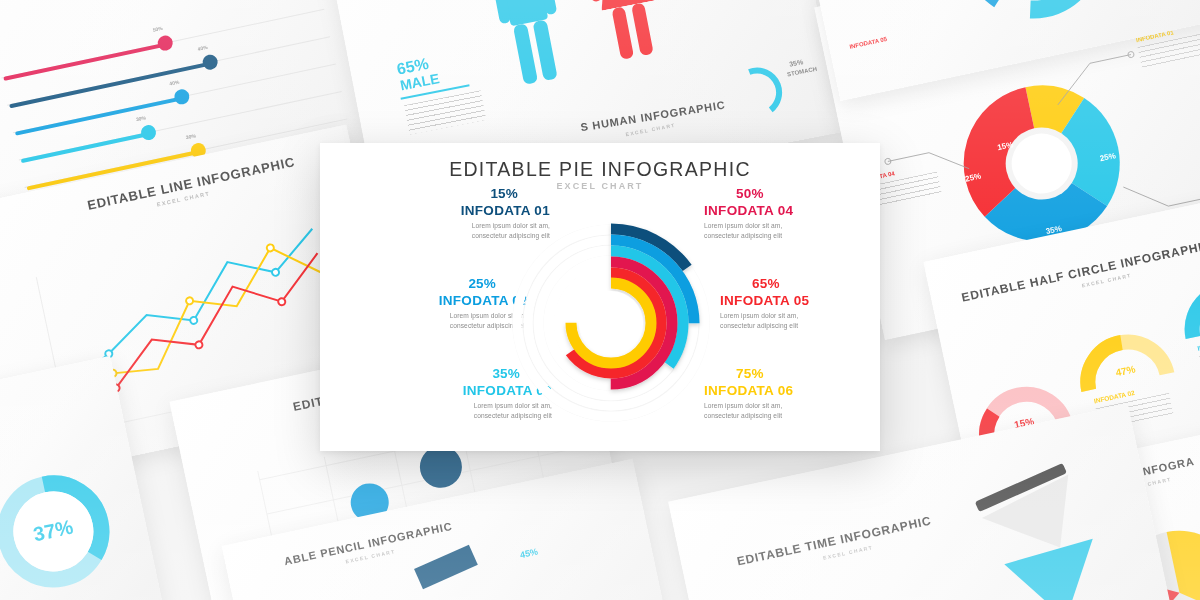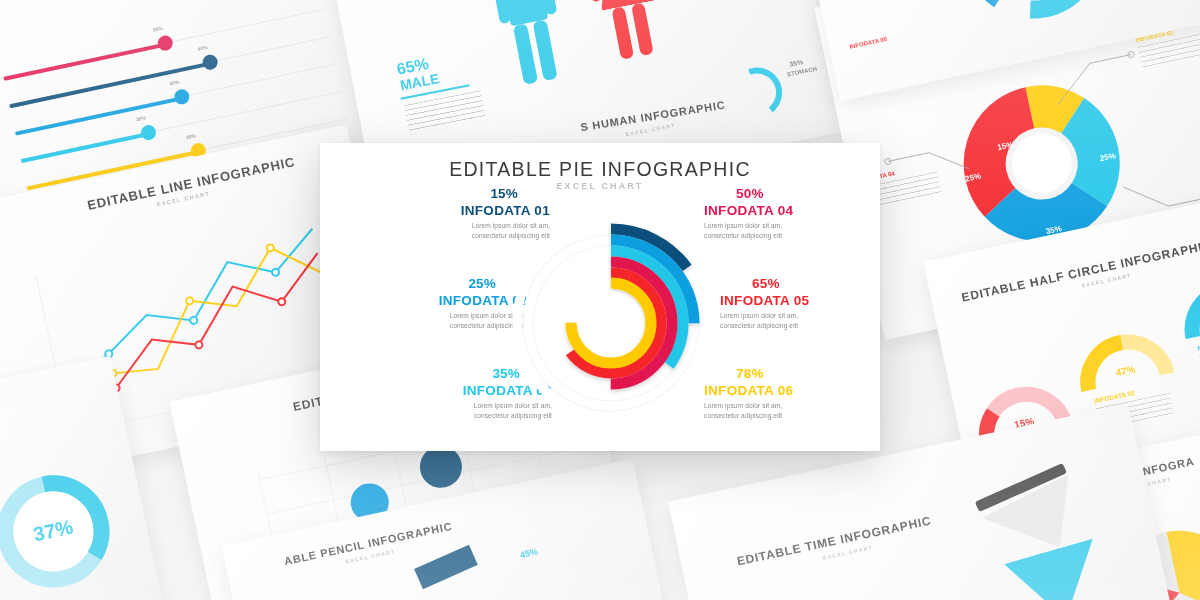--- a/index.html
+++ b/index.html
@@ -382,21 +382,21 @@
     </div>
 
     <div class="info right" style="left:400px; top:134px;">
       <span class="pct" style="color:#f5262c;">65%</span>
       <span class="ttl" style="color:#f5262c;">INFODATA 05</span>
       <div class="desc">Lorem ipsum dolor sit am,</div>
       <div class="desc" style="margin-top:0;">consectetur adipiscing elit</div>
     </div>
 
     <div class="info right" style="left:384px; top:224px;">
-      <span class="pct" style="color:#ffcb05;">78%</span>
+      <span class="pct" style="color:#ffcb05;">75%</span>
       <span class="ttl" style="color:#ffcb05;margin-top:16px;">INFODATA 06</span>
       <div class="desc">Lorem ipsum dolor sit am,</div>
       <div class="desc" style="margin-top:0;">consectetur adipiscing elit</div>
     </div>
 
     <div id="rings">
       <svg viewBox="0 0 210 210" width="210" height="210" aria-hidden="true">
         <defs>
           <filter id="softshadow" x="-40%" y="-40%" width="180%" height="180%">
             <feDropShadow dx="0" dy="2" stdDeviation="2.2" flood-color="#000000" flood-opacity="0.18"></feDropShadow>

